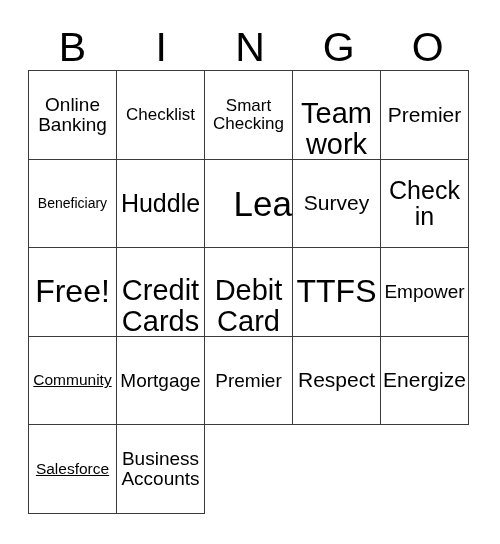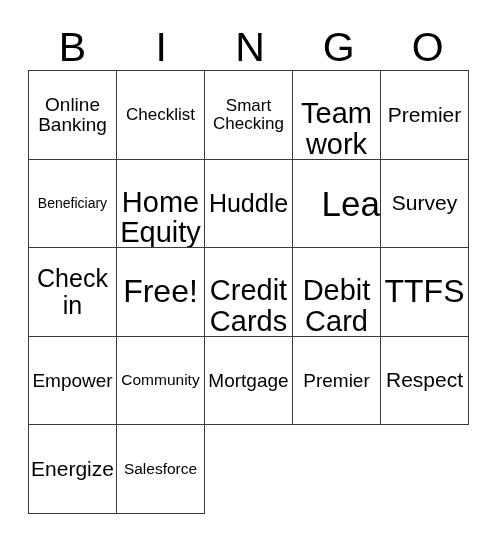--- a/index.html
+++ b/index.html
@@ -75,21 +75,21 @@
     display: block;
     width: 100%;
     line-height: 1.06;
     white-space: pre-line;
     word-break: normal;
     user-select: none;
   }
 
   
   .sz-xs  .cell-text { font-size: 14px; }
-  .sz-s   .cell-text { font-size: 15.5px; }
+  .sz-s   .cell-text { font-size: 15.5px; text-decoration: underline; }
   .sz-sm  .cell-text { font-size: 17px; }
   .sz-m   .cell-text { font-size: 19px; }
   .sz-ml  .cell-text { font-size: 21px; }
   .sz-l   .cell-text { font-size: 25px; }
   .sz-xl  .cell-text { font-size: 29px; margin-top: 28px; }
   .sz-xxl .cell-text { font-size: 32px; }
   .sz-xxxl .cell-text { font-size: 35px; margin-left: 48px; }
 </style>
 </head>
 <body>
@@ -120,24 +120,20 @@
     <div class="bingo-cell sz-xl">
         <span class="cell-text">Team
 work</span>
       </div>
 
     <div class="bingo-cell sz-ml">
         <span class="cell-text">Premier</span>
       </div>
     <div class="bingo-cell sz-xs">
         <span class="cell-text">Beneficiary</span>
-      </div>
-    <div class="bingo-cell sz-xl">
-        <span class="cell-text">Home
-Equity</span>
       </div>
     <div class="bingo-cell sz-l">
         <span class="cell-text">Huddle</span>
       </div>
     <div class="bingo-cell sz-xxxl">
         <span class="cell-text">Lead</span>
       </div>
 
     <div class="bingo-cell sz-ml">
         <span class="cell-text">Survey</span>
@@ -176,15 +172,19 @@
 
     <div class="bingo-cell sz-ml">
         <span class="cell-text">Respect</span>
       </div>
     <div class="bingo-cell sz-ml">
         <span class="cell-text">Energize</span>
       </div>
     <div class="bingo-cell sz-s">
         <span class="cell-text">Salesforce</span>
       </div>
+    <div class="bingo-cell sz-m">
+        <span class="cell-text">Business
+Accounts</span>
+      </div>
   </div>
 
 </div>
 
 </body></html>

